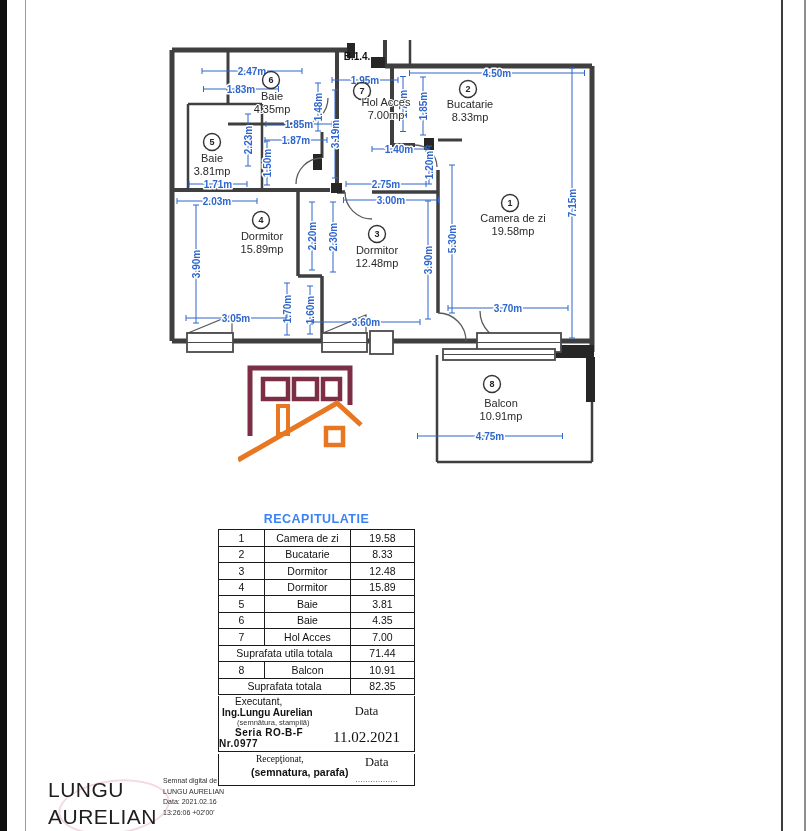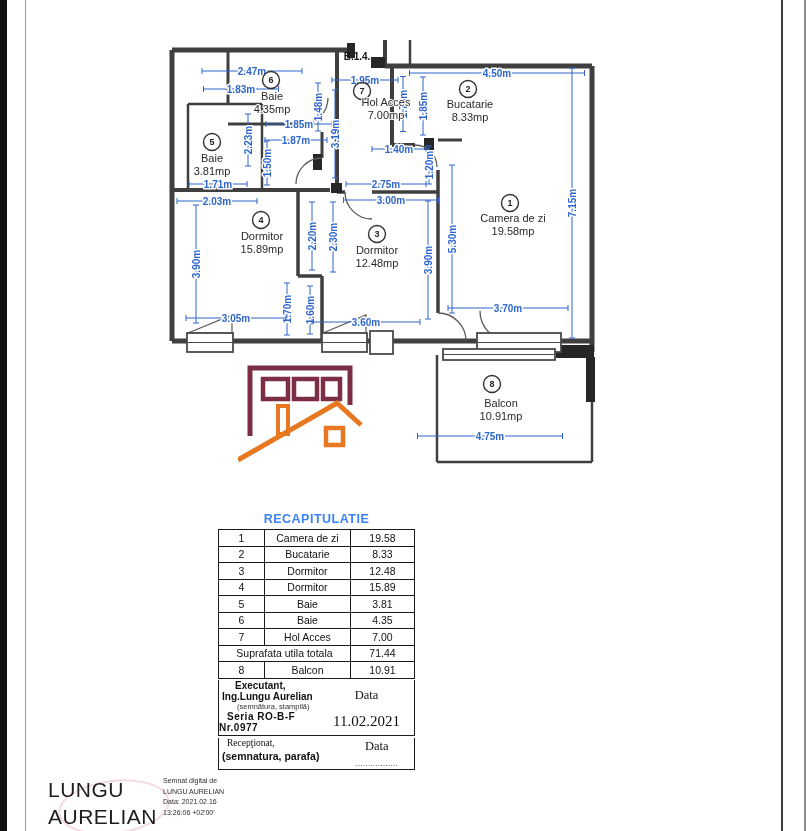--- a/index.html
+++ b/index.html
@@ -34,30 +34,30 @@
   .recap-title{font-weight:bold;font-size:12.5px;letter-spacing:.5px;text-align:center;
                color:#3b82f6;margin-bottom:3px;}
   table.recap-table{border-collapse:collapse;width:197px;font-size:10.5px;color:#111;}
   table.recap-table td{border:1.6px solid #1b1b1b;height:15.5px;text-align:center;padding:0 2px;}
   td.c-num{width:42px;}
   td.c-name{width:82px;}
   td.c-val{width:60px;}
   td.c-label{text-align:left;padding-left:3px;}
   .exec-box{border:1.6px solid #1b1b1b;border-top:none;height:55px;position:relative;
             font-size:10px;color:#111;}
-  .exec-l1{font-weight:bold;margin:1px 0 0 3px;padding-left:13px;}
+  .exec-l1{font-weight:normal;margin:1px 0 0 3px;padding-left:13px;}
   .exec-l2{font-weight:bold;margin-left:3px;}
   .exec-l3{font-size:7.5px;margin-left:18px;color:#333;}
-  .exec-l4{font-weight:bold;margin-left:8px;letter-spacing:.5px;}
+  .exec-l4{font-weight:bold;margin-left:16px;letter-spacing:.5px;}
   .exec-l5{font-weight:bold;margin-left:0;letter-spacing:.5px;}
   .exec-data{position:absolute;right:14px;top:8px;text-align:center;
              font-family:"Liberation Serif",serif;font-size:12.5px;}
   .exec-data .dv{margin-top:10px;font-size:15px;}
   .recv-box{border:1.6px solid #1b1b1b;border-top:none;height:31px;position:relative;
-            font-size:10px;color:#111;}
+            font-size:10px;color:#111;padding-left:29px;}
   .recv-l1{font-family:"Liberation Serif",serif;font-size:9.5px;margin:2px 0 0 8px;}
   .recv-l2{font-weight:bold;font-size:10.5px;margin:2px 0 0 3px;}
   .recv-data{position:absolute;right:16px;top:1px;text-align:center;
              font-family:"Liberation Serif",serif;font-size:12.5px;}
   .recv-dots{font-size:8px;letter-spacing:.5px;margin-top:5px;color:#222;}
   
   .digital-signature{left:48px;top:776px;display:flex;align-items:flex-start;}
   .sig-name{font-size:21px;color:#1e1e1e;line-height:1.3;letter-spacing:.5px;white-space:nowrap;}
   .sig-details{margin-left:6px;font-size:7px;line-height:1.5;color:#2d2d2d;white-space:nowrap;}
   .stamp-ghost{left:58px;top:780px;width:108px;height:50px;border:2px solid rgba(214,116,150,.28);
@@ -407,20 +407,24 @@
         </tr>
         <tr>
           <td colspan="2" class="c-label">Suprafata utila totala</td>
           <td class="c-val">71.44</td>
         </tr>
         <tr>
           <td class="c-num">8</td>
           <td class="c-name">Balcon</td>
           <td class="c-val">10.91</td>
         </tr>
+        <tr>
+          <td colspan="2" class="c-label">Suprafata totala</td>
+          <td class="c-val">82.35</td>
+        </tr>
       </tbody>
     </table>
 
   <div class="exec-box">
     <div class="exec-l1">Executant,</div>
     <div class="exec-l2">Ing.Lungu Aurelian</div>
     <div class="exec-l3">(semnătura, stampilă)</div>
     <div class="exec-l4">Seria RO-B-F</div>
     <div class="exec-l5">Nr.0977</div>
     <div class="exec-data">

